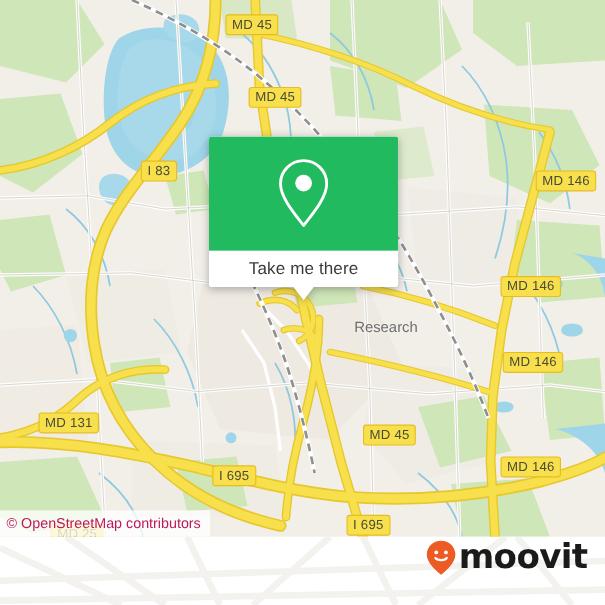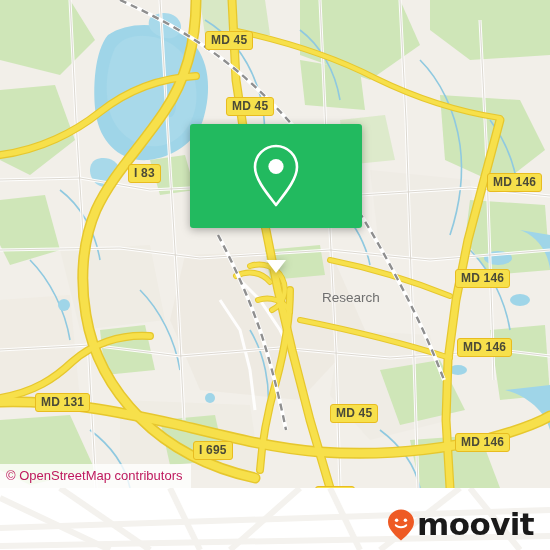--- a/index.html
+++ b/index.html
@@ -36,29 +36,28 @@
   }
 
   
   .shield {
     position: absolute;
     background: #f7e04b;
     border: 1.5px solid #e8bc20;
     border-radius: 3px;
     color: #4a4a38;
     font-family: "Liberation Sans", sans-serif;
-    font-weight: bold;
+    font-weight: normal;
     font-size: 12px;
     line-height: 16px;
     height: 17px;
     padding: 0 5px;
     white-space: nowrap;
     text-align: center;
     letter-spacing: 0.2px;
-    margin-top: 18px;
   }
 
   
   .place-label {
     position: absolute;
     color: #6f6f6f;
     font-family: "Liberation Sans", sans-serif;
     font-size: 13.5px;
     white-space: nowrap;
     text-shadow: 0 0 3px #f2efe9, 0 0 3px #f2efe9, 1px 1px 2px #f2efe9;
@@ -145,21 +144,21 @@
     height: 62px;
     line-height: 62px;
     color: #2c2c2c;
     font-family: "Liberation Sans", sans-serif;
     font-size: 16.5px;
     white-space: nowrap;
   }
   #brand-logo {
     position: absolute;
     right: 16px;
-    top: 20px;
+    top: 2px;
     height: 34px;
     display: flex;
     align-items: center;
   }
   #brand-wordmark {
     color: #1a1a1a;
     font-family: "DejaVu Sans", sans-serif;
     font-size: 31px;
     font-weight: bold;
     letter-spacing: -0.6px;
@@ -350,20 +349,23 @@
 
     <div id="popup">
       <div id="popup-body">
         <div id="popup-header">
           <svg width="58" height="70" viewBox="0 0 58 70">
             <path d="M29 5 C17.4 5 8 14.4 8 26 C8 38.5 20.5 53 29 64
                      C37.5 53 50 38.5 50 26 C50 14.4 40.6 5 29 5 Z" fill="none" stroke="#ffffff" stroke-width="2.6" stroke-linejoin="round"></path>
             <circle cx="29" cy="25.5" r="7.6" fill="#ffffff"></circle>
           </svg>
         </div>
+        <div id="popup-footer">
+          <span id="popup-action-label">Take me there</span>
+        </div>
       </div>
       <div id="popup-tail"></div>
     </div>
 
     <div id="attribution">© OpenStreetMap contributors</div>
 
   </div>
 
   <div id="footer">
 

